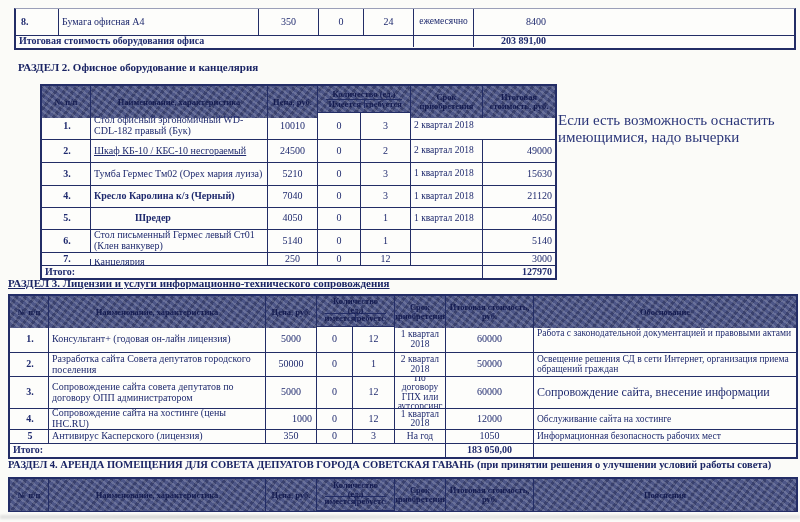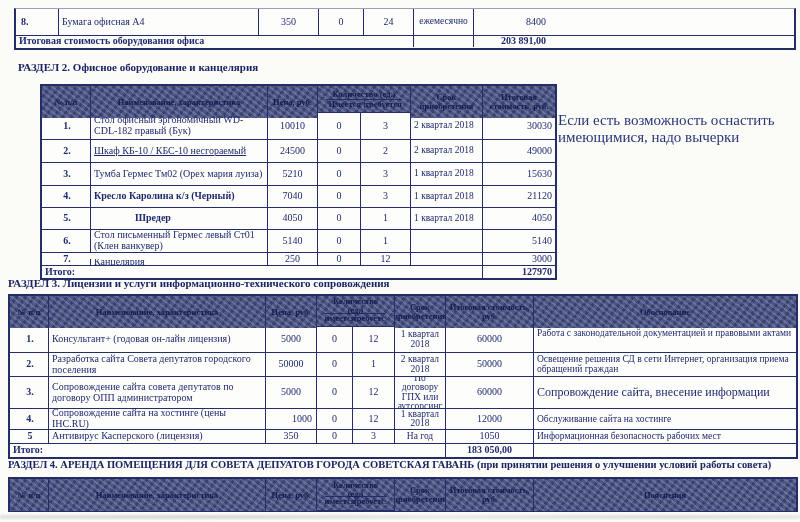--- a/index.html
+++ b/index.html
@@ -80,21 +80,20 @@
       <div class="th" style="width:73px;">Итоговая стоимость, руб.</div>
     </div>
 
     <div class="trow" style="height:27px;">
       <div class="tcell nb num ctr" style="width:48px;">1.</div>
       <div class="tcell" style="width:177px;">Стол офисный эргономичный WD-CDL-182 правый (Бук)</div>
       <div class="tcell ctr" style="width:50px;">10010</div>
       <div class="tcell ctr" style="width:43px;">0</div>
       <div class="tcell ctr" style="width:50px;">3</div>
       <div class="tcell smallterm" style="width:72px;">2 квартал 2018</div>
-      <div class="tcell rt" style="width:73px;">30030</div>
     </div>
     <div class="trow" style="height:23px;">
       <div class="tcell nb num ctr" style="width:48px;">2.</div>
       <div class="tcell u" style="width:177px;">Шкаф КБ-10 / КБС-10 несгораемый</div>
       <div class="tcell ctr" style="width:50px;">24500</div>
       <div class="tcell ctr" style="width:43px;">0</div>
       <div class="tcell ctr" style="width:50px;">2</div>
       <div class="tcell smallterm" style="width:72px;">2 квартал 2018</div>
       <div class="tcell rt" style="width:73px;">49000</div>
     </div>
@@ -144,21 +143,21 @@
       <div class="tcell rt" style="width:73px;">3000</div>
     </div>
     <div class="trow" style="height:13px;">
       <div class="tcell nb b" style="width:440px;">Итого:</div>
       <div class="tcell rt b" style="width:73px;">127970</div>
     </div>
   </div>
 
   <div class="note" style="left:558px;top:112px;width:238px;">Если есть возможность оснастить имеющимися, надо вычерки</div>
 
-  <div class="title" style="left:8px;top:277px;">РАЗДЕЛ 3. Лицензии и услуги информационно-технического сопровождения</div>
+  <div class="title" style="left:8px;top:277px;text-decoration:underline;">РАЗДЕЛ 3. Лицензии и услуги информационно-технического сопровождения</div>
 
   <div class="tbl" style="left:8px;top:294px;width:790px;">
     <div class="trow first" style="height:30px;">
       <div class="th nb" style="width:38px;">№ п/п</div>
       <div class="th" style="width:217px;">Наименование, характеристика</div>
       <div class="th" style="width:51px;">Цена, руб.</div>
       <div class="th qty" style="width:78px;">
         <div class="qty-top">Количество (ед.)</div>
         <div class="qty-bot">
           <div>имеется</div>

